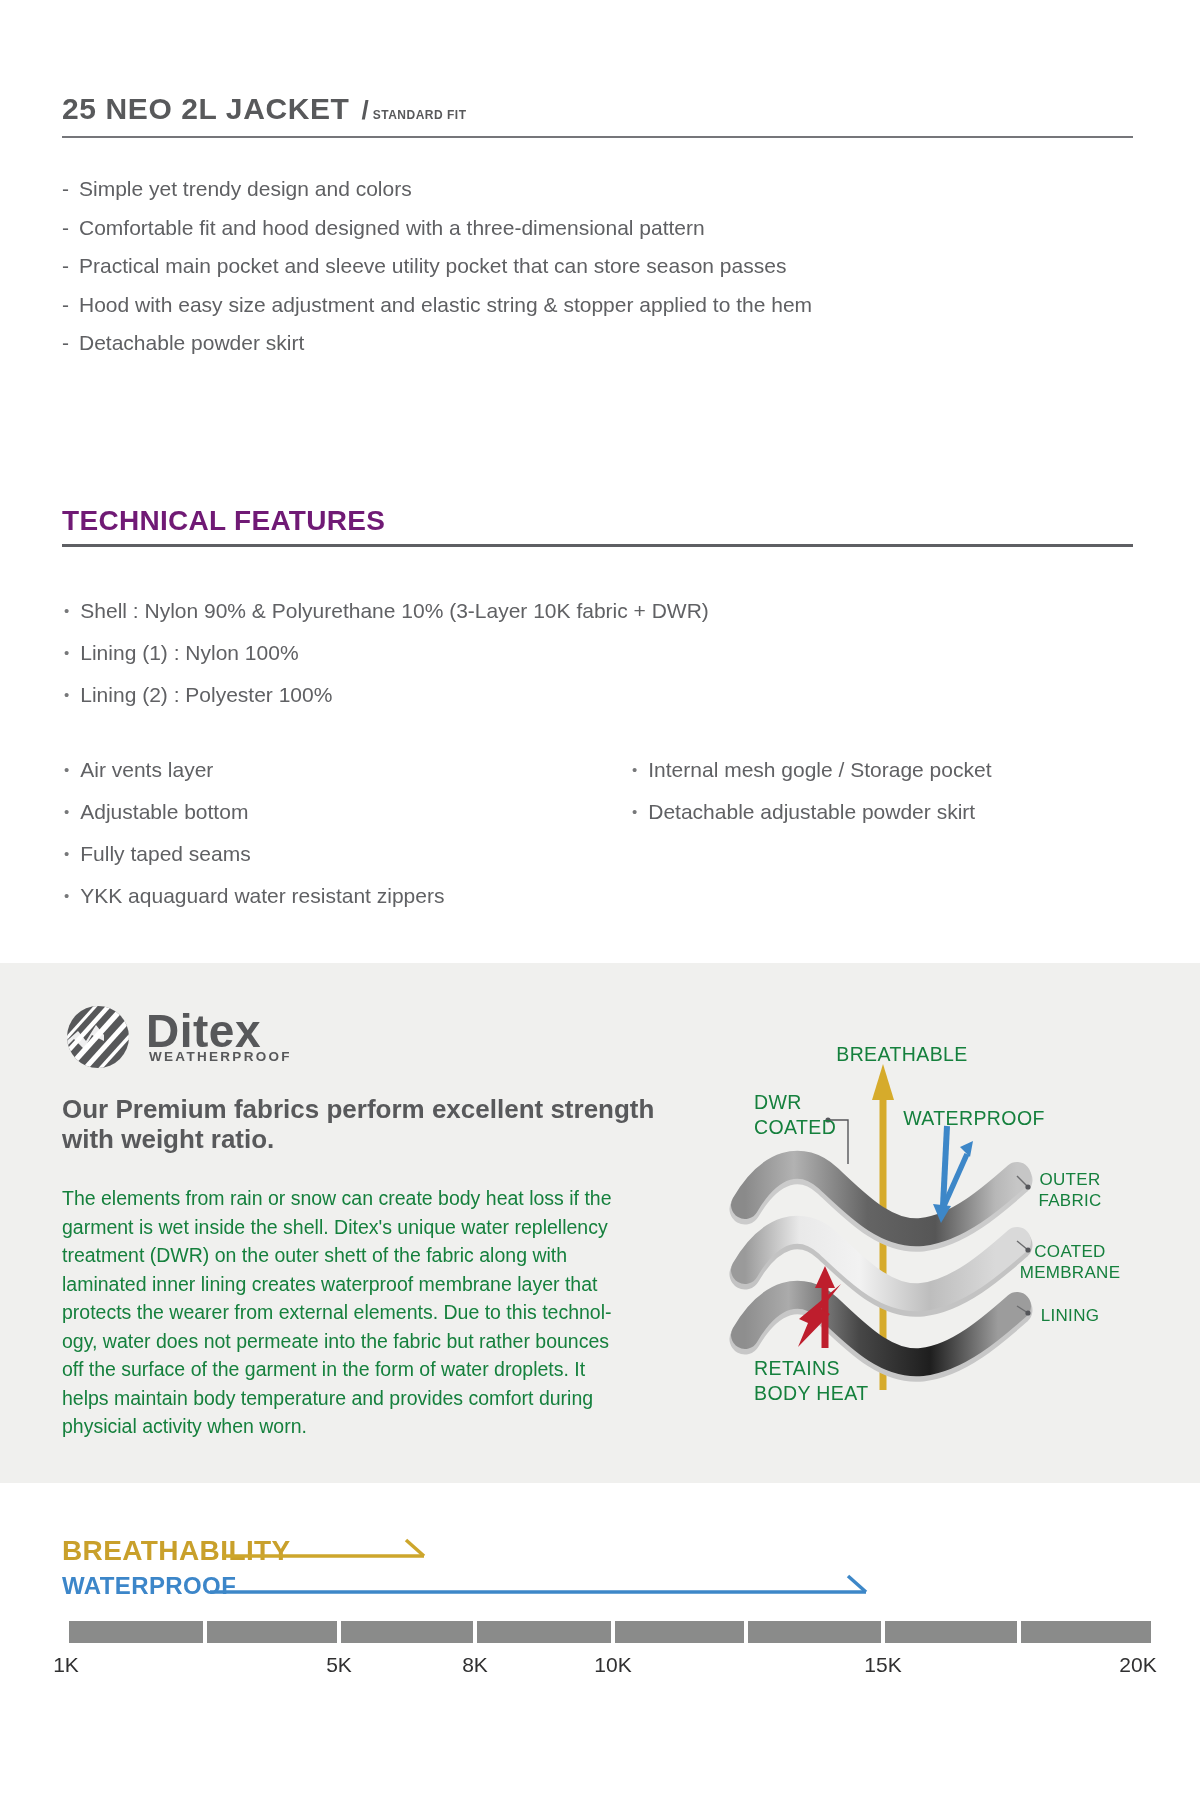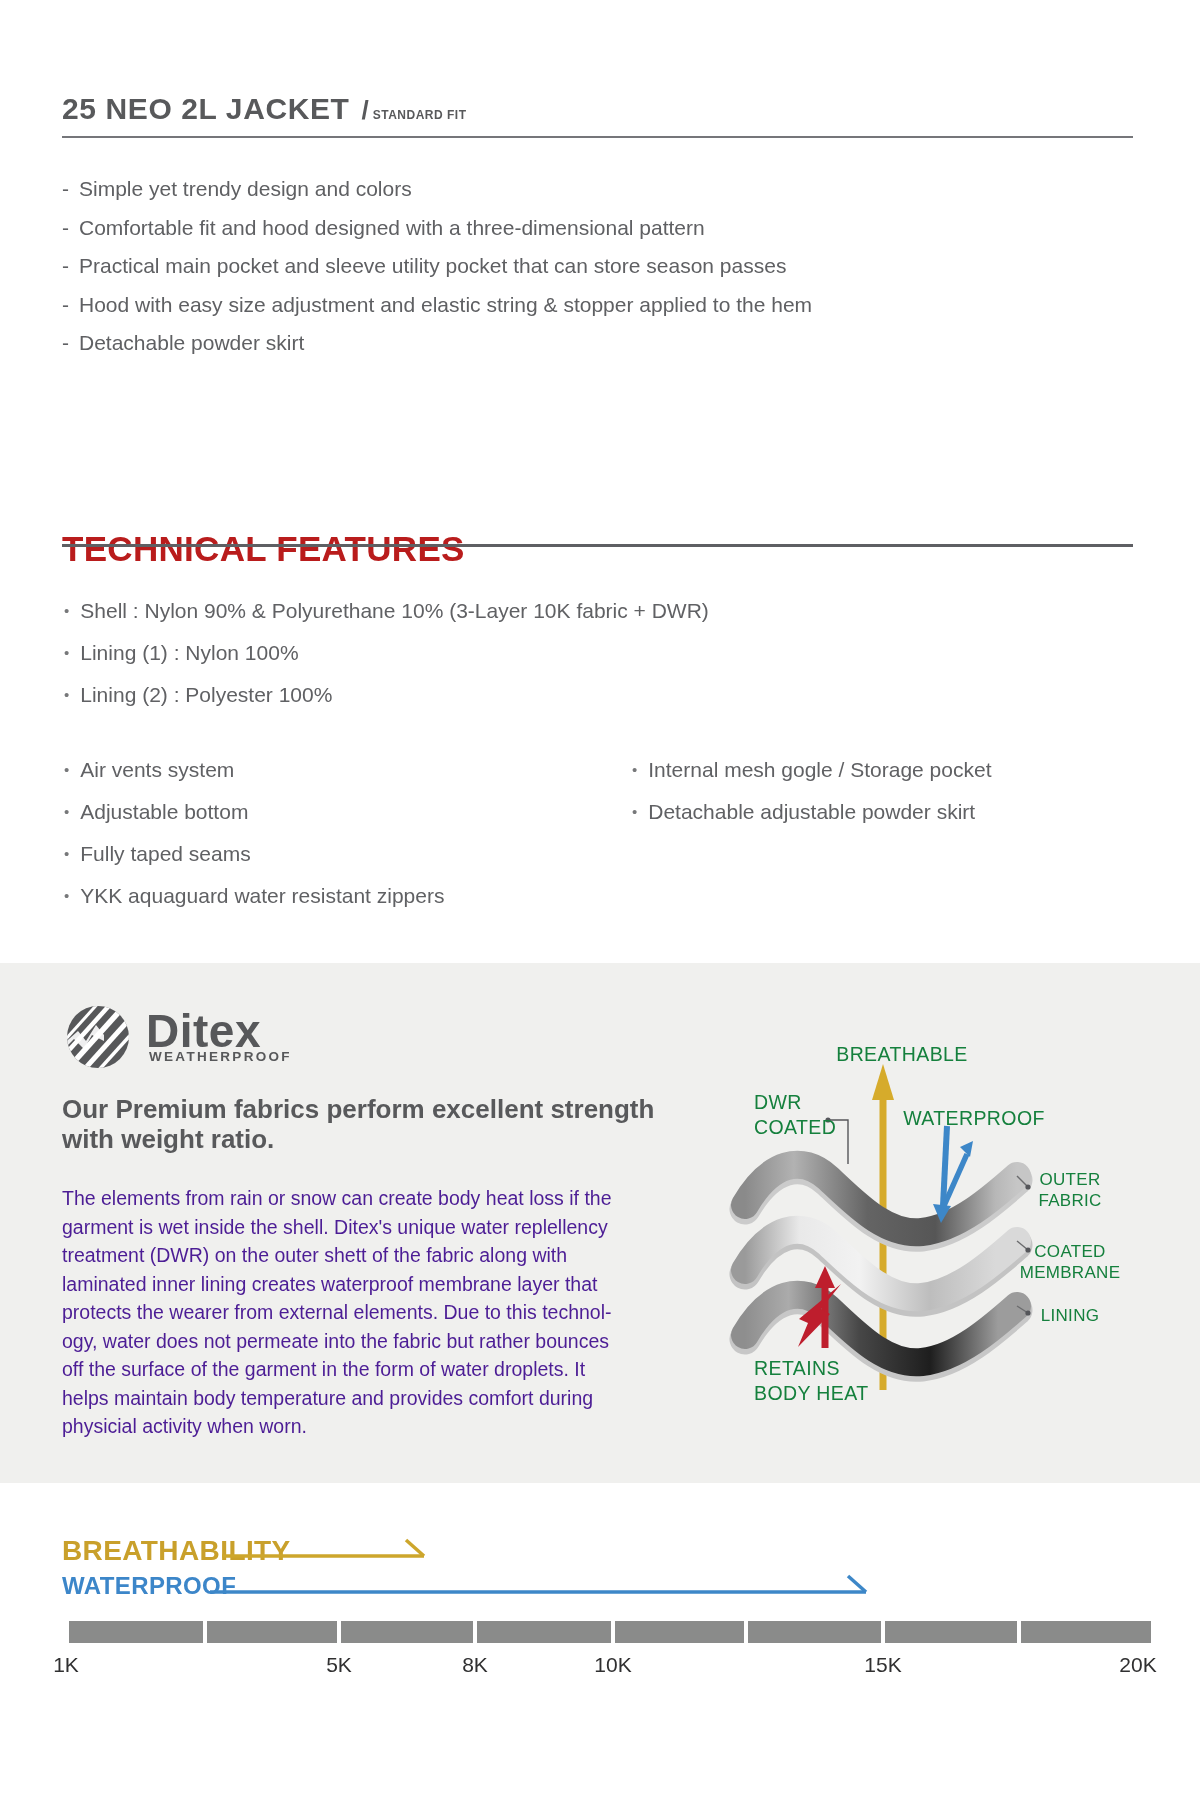--- a/index.html
+++ b/index.html
@@ -12,39 +12,39 @@
   .slash{font-size:26px;font-weight:bold;margin-left:12px;}
   .fit{font-size:12px;font-weight:bold;letter-spacing:.5px;margin-left:4px;text-align:center;}
   .title-rule{position:absolute;left:62px;top:136px;width:1071px;height:2px;background:#75767a;}
 
   
   .intro-list{position:absolute;left:62px;top:170px;color:#5f6063;font-size:21px;}
   .dash-item{line-height:38.6px;white-space:nowrap;}
   .dash{margin-right:10px;}
 
   
-  .tech-heading{position:absolute;left:62px;top:529px;font-size:35px;font-weight:bold;color:#b91c1c;letter-spacing:.3px;}
+  .tech-heading{position:absolute;left:62px;top:505px;font-size:28px;font-weight:bold;color:#701a75;letter-spacing:.3px;}
   .tech-rule{position:absolute;left:62px;top:544px;width:1071px;height:2.5px;background:#5e5f63;}
   .bullet-list{position:absolute;color:#606164;font-size:21px;margin-top:8px;}
   .materials-list{left:64px;top:583px;}
   .col-left{left:64px;top:742px;}
   .col-right{left:632px;top:742px;}
   .bullet-item{line-height:40px;white-space:nowrap;}
   .bullet{display:inline-block;font-size:15px;color:#77787a;margin-right:11px;transform:translateY(-2px);}
 
   
   .gray-panel{position:absolute;left:0;top:963px;width:1200px;height:520px;background:#f0f0ee;}
 
   
   .logo-svg{position:absolute;left:66px;top:1005px;}
   .brand{position:absolute;left:146px;top:1004px;font-size:46px;font-weight:bold;color:#57585a;letter-spacing:.5px;}
   .brand-sub{position:absolute;left:149px;top:1049px;font-size:13.5px;font-weight:bold;color:#57585a;letter-spacing:2.3px;}
 
   .subhead{position:absolute;left:62px;top:1094px;font-size:26px;font-weight:bold;color:#58595b;line-height:30px;white-space:pre-line;}
-  .paragraph{position:absolute;left:62px;top:1184px;width:680px;font-size:19.5px;color:#4c1d95;line-height:28.5px;white-space:pre-line;}
+  .paragraph{position:absolute;left:62px;top:1184px;width:680px;font-size:19.5px;color:#15803d;line-height:28.5px;white-space:pre-line;}
 
   
   .diagram{position:absolute;left:640px;top:1030px;width:560px;height:385px;}
   .diagram svg{position:absolute;left:0;top:0;}
   .dlabel{position:absolute;color:#15803d;font-size:19.5px;letter-spacing:.4px;}
   .dlabel.small{font-size:17px;line-height:21px;letter-spacing:.3px;}
   .lbl-breathable{left:162px;top:13px;width:200px;text-align:center;}
   .lbl-waterproof{left:234px;top:77px;width:200px;text-align:center;}
   .lbl-dwr{left:114px;top:60px;line-height:25px;}
   .lbl-retains{left:114px;top:326px;line-height:25px;}
@@ -84,21 +84,21 @@
   <div class="tech-heading">TECHNICAL FEATURES</div>
   <div class="tech-rule"></div>
 
   <div class="bullet-list materials-list">
     <div class="bullet-item"><span class="bullet">•</span><span>Shell : Nylon 90% &amp; Polyurethane 10% (3-Layer 10K fabric + DWR)</span></div>
     <div class="bullet-item"><span class="bullet">•</span><span>Lining (1) : Nylon 100%</span></div>
     <div class="bullet-item"><span class="bullet">•</span><span>Lining (2) : Polyester 100%</span></div>
   </div>
 
   <div class="bullet-list col-left">
-    <div class="bullet-item"><span class="bullet">•</span><span>Air vents system</span></div>
+    <div class="bullet-item"><span class="bullet">•</span><span>Air vents layer</span></div>
     <div class="bullet-item"><span class="bullet">•</span><span>Adjustable bottom</span></div>
     <div class="bullet-item"><span class="bullet">•</span><span>Fully taped seams</span></div>
     <div class="bullet-item"><span class="bullet">•</span><span>YKK aquaguard water resistant zippers</span></div>
   </div>
 
   <div class="bullet-list col-right">
     <div class="bullet-item"><span class="bullet">•</span><span>Internal mesh gogle / Storage pocket</span></div>
     <div class="bullet-item"><span class="bullet">•</span><span>Detachable adjustable powder skirt</span></div>
   </div>
 

